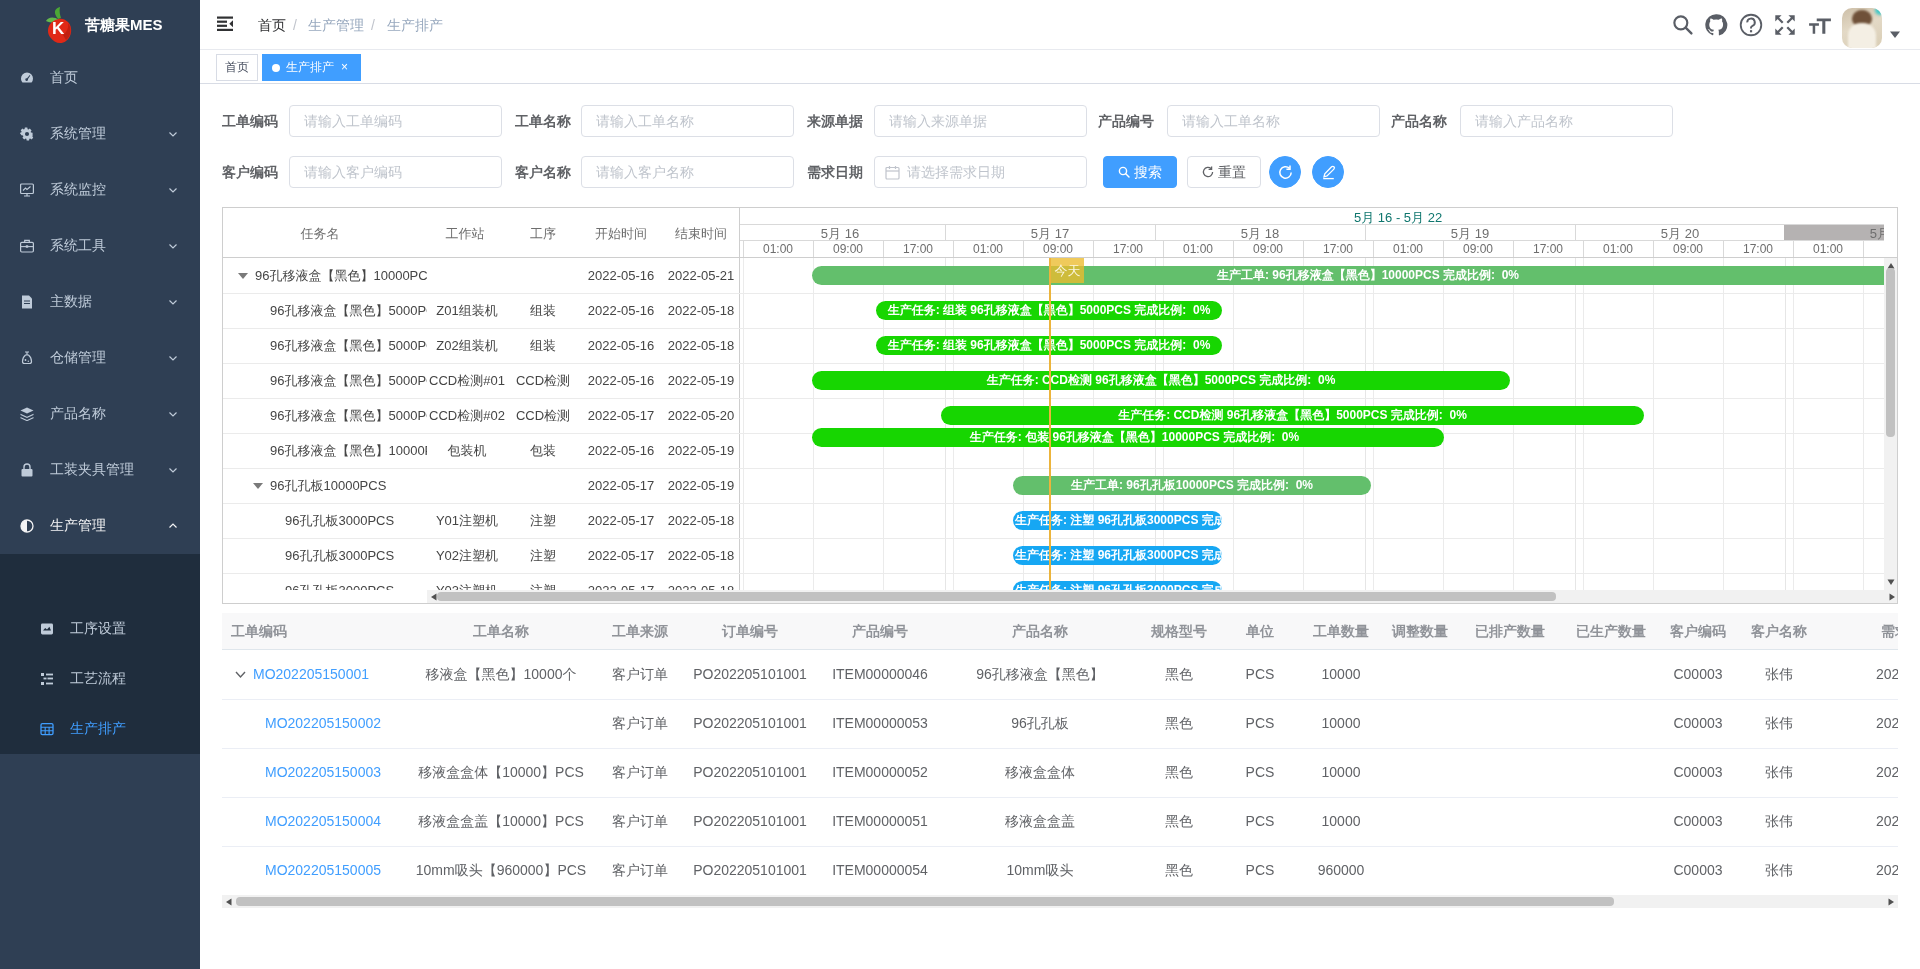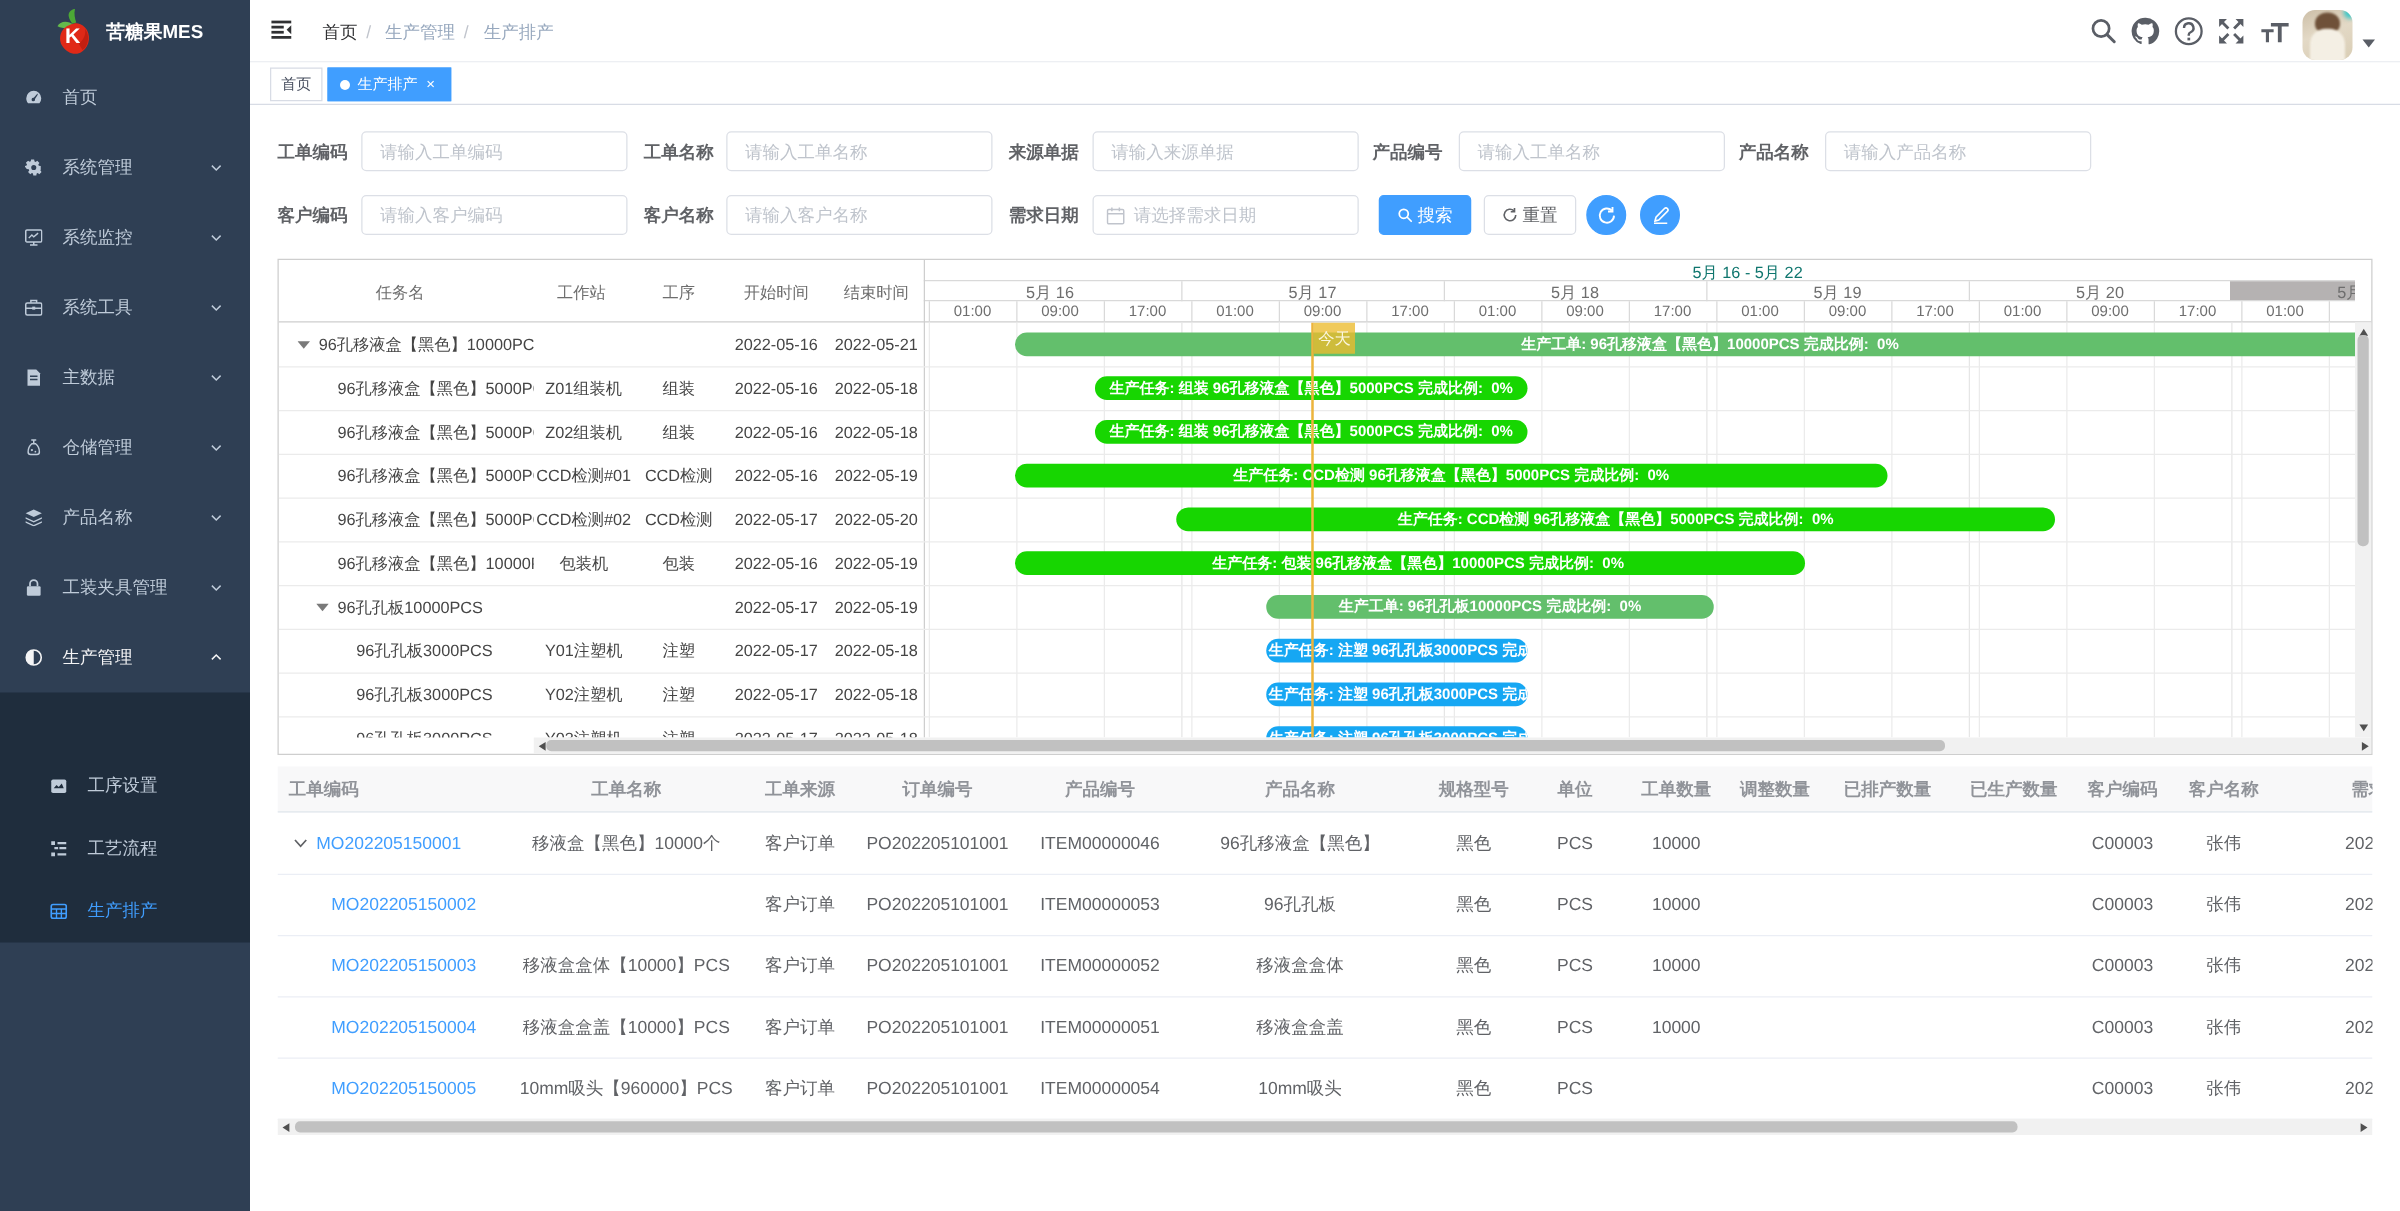--- a/index.html
+++ b/index.html
@@ -518,21 +518,21 @@
 <div class="gline" style="left:0;top:175px;width:1145px;height:1px"></div>
 <div class="gline" style="left:0;top:210px;width:1145px;height:1px"></div>
 <div class="gline" style="left:0;top:245px;width:1145px;height:1px"></div>
 <div class="gline" style="left:0;top:280px;width:1145px;height:1px"></div>
 <div class="gline" style="left:0;top:315px;width:1145px;height:1px"></div>
 <div class="bar bar-proj" style="left:73px;top:8px;width:1112px;">生产工单: 96孔移液盒【黑色】10000PCS 完成比例:&nbsp; 0%</div>
 <div class="bar bar-green" style="left:137px;top:43px;width:346px;">生产任务: 组装 96孔移液盒【黑色】5000PCS 完成比例:&nbsp; 0%</div>
 <div class="bar bar-green" style="left:137px;top:78px;width:346px;">生产任务: 组装 96孔移液盒【黑色】5000PCS 完成比例:&nbsp; 0%</div>
 <div class="bar bar-green" style="left:73px;top:113px;width:698px;">生产任务: CCD检测 96孔移液盒【黑色】5000PCS 完成比例:&nbsp; 0%</div>
 <div class="bar bar-green" style="left:202px;top:148px;width:703px;">生产任务: CCD检测 96孔移液盒【黑色】5000PCS 完成比例:&nbsp; 0%</div>
-<div class="bar bar-green" style="left:73px;top:183px;width:632px;padding-left:13px;">生产任务: 包装 96孔移液盒【黑色】10000PCS 完成比例:&nbsp; 0%</div>
+<div class="bar bar-green" style="left:73px;top:170px;width:632px;padding-left:13px;">生产任务: 包装 96孔移液盒【黑色】10000PCS 完成比例:&nbsp; 0%</div>
 <div class="bar bar-proj" style="left:274px;top:218px;width:358px;">生产工单: 96孔孔板10000PCS 完成比例:&nbsp; 0%</div>
 <div class="bar bar-blue" style="left:274px;top:253px;width:209px;padding-left:2px;">生产任务: 注塑 96孔孔板3000PCS 完成比例:&nbsp; 0%</div>
 <div class="bar bar-blue" style="left:274px;top:288px;width:209px;padding-left:2px;">生产任务: 注塑 96孔孔板3000PCS 完成比例:&nbsp; 0%</div>
 <div class="bar bar-blue" style="left:274px;top:323px;width:209px;padding-left:2px;">生产任务: 注塑 96孔孔板3000PCS 完成比例:&nbsp; 0%</div>
 <div style="position:absolute;left:310px;top:0;width:2px;height:332px;background:#ecb43c;z-index:5"></div>
 <div style="position:absolute;left:312px;top:0px;width:33px;height:25px;background:rgba(236,187,45,0.78);z-index:6;color:#fbf6df;font-size:13px;text-align:center;line-height:25px">今天</div>
 </div>
 <div class="sb-track" style="left:1661px;top:50px;width:13px;height:332px"></div>
 <svg style="position:absolute;left:1664px;top:54px" width="8" height="8" viewBox="0 0 8 8">
       <path d="M4 1 L7.5 6.5 L0.5 6.5 Z" fill="#505050"></path>
@@ -631,20 +631,21 @@
 <div class="trow-line" style="top:233px"></div>
 <div style="position:absolute;left:0;top:233px;width:1676px;height:49px">
 <div class="td tlink" style="left:43px;text-align:left">MO202205150005</div>
 <div class="td" style="left:169px;width:220px">10mm吸头【960000】PCS</div>
 <div class="td" style="left:308px;width:220px">客户订单</div>
 <div class="td" style="left:418px;width:220px">PO202205101001</div>
 <div class="td" style="left:548px;width:220px">ITEM00000054</div>
 <div class="td" style="left:708px;width:220px">10mm吸头</div>
 <div class="td" style="left:847px;width:220px">黑色</div>
 <div class="td" style="left:928px;width:220px">PCS</div>
+<div class="td" style="left:1009px;width:220px">960000</div>
 <div class="td" style="left:1366px;width:220px">C00003</div>
 <div class="td" style="left:1447px;width:220px">张伟</div>
 <div class="td" style="left:1654px;width:100px;text-align:left">2022-05-22</div>
 </div>
 <div class="trow-line" style="top:282px"></div>
 <div class="sb-track" style="left:0px;top:282px;width:1676px;height:13px"></div>
 <svg style="position:absolute;left:3px;top:285px" width="8" height="8" viewBox="0 0 8 8">
       <path d="M1 4 L6.5 0.5 L6.5 7.5 Z" fill="#505050"></path>
     </svg>
 <svg style="position:absolute;left:1665px;top:285px" width="8" height="8" viewBox="0 0 8 8">

